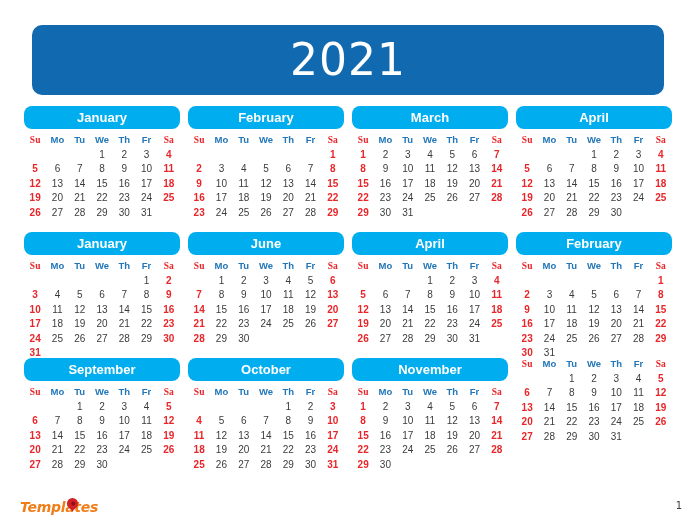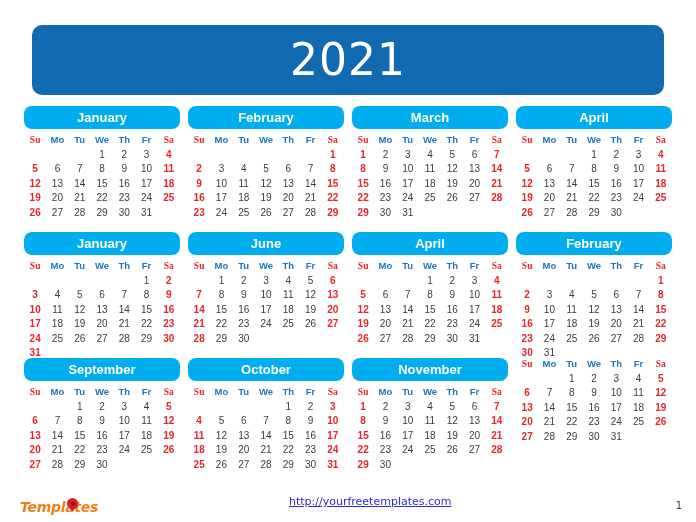--- a/index.html
+++ b/index.html
@@ -1005,17 +1005,16 @@
         </div>
       </div>
     </div>
 
   <div class="footer">
     <div class="logo">
       <span class="logo-l1"><span class="logo-your">Your</span><span class="logo-free">Free</span></span>
       <span class="logo-l2">Templates</span>
       <span class="logo-pin"></span>
     </div>
-    <a class="site-url" href="#">http://yourfreetemplates.com</a>
     <span class="page-number">1</span>
   </div>
 
 </div>
 
 </body></html>

